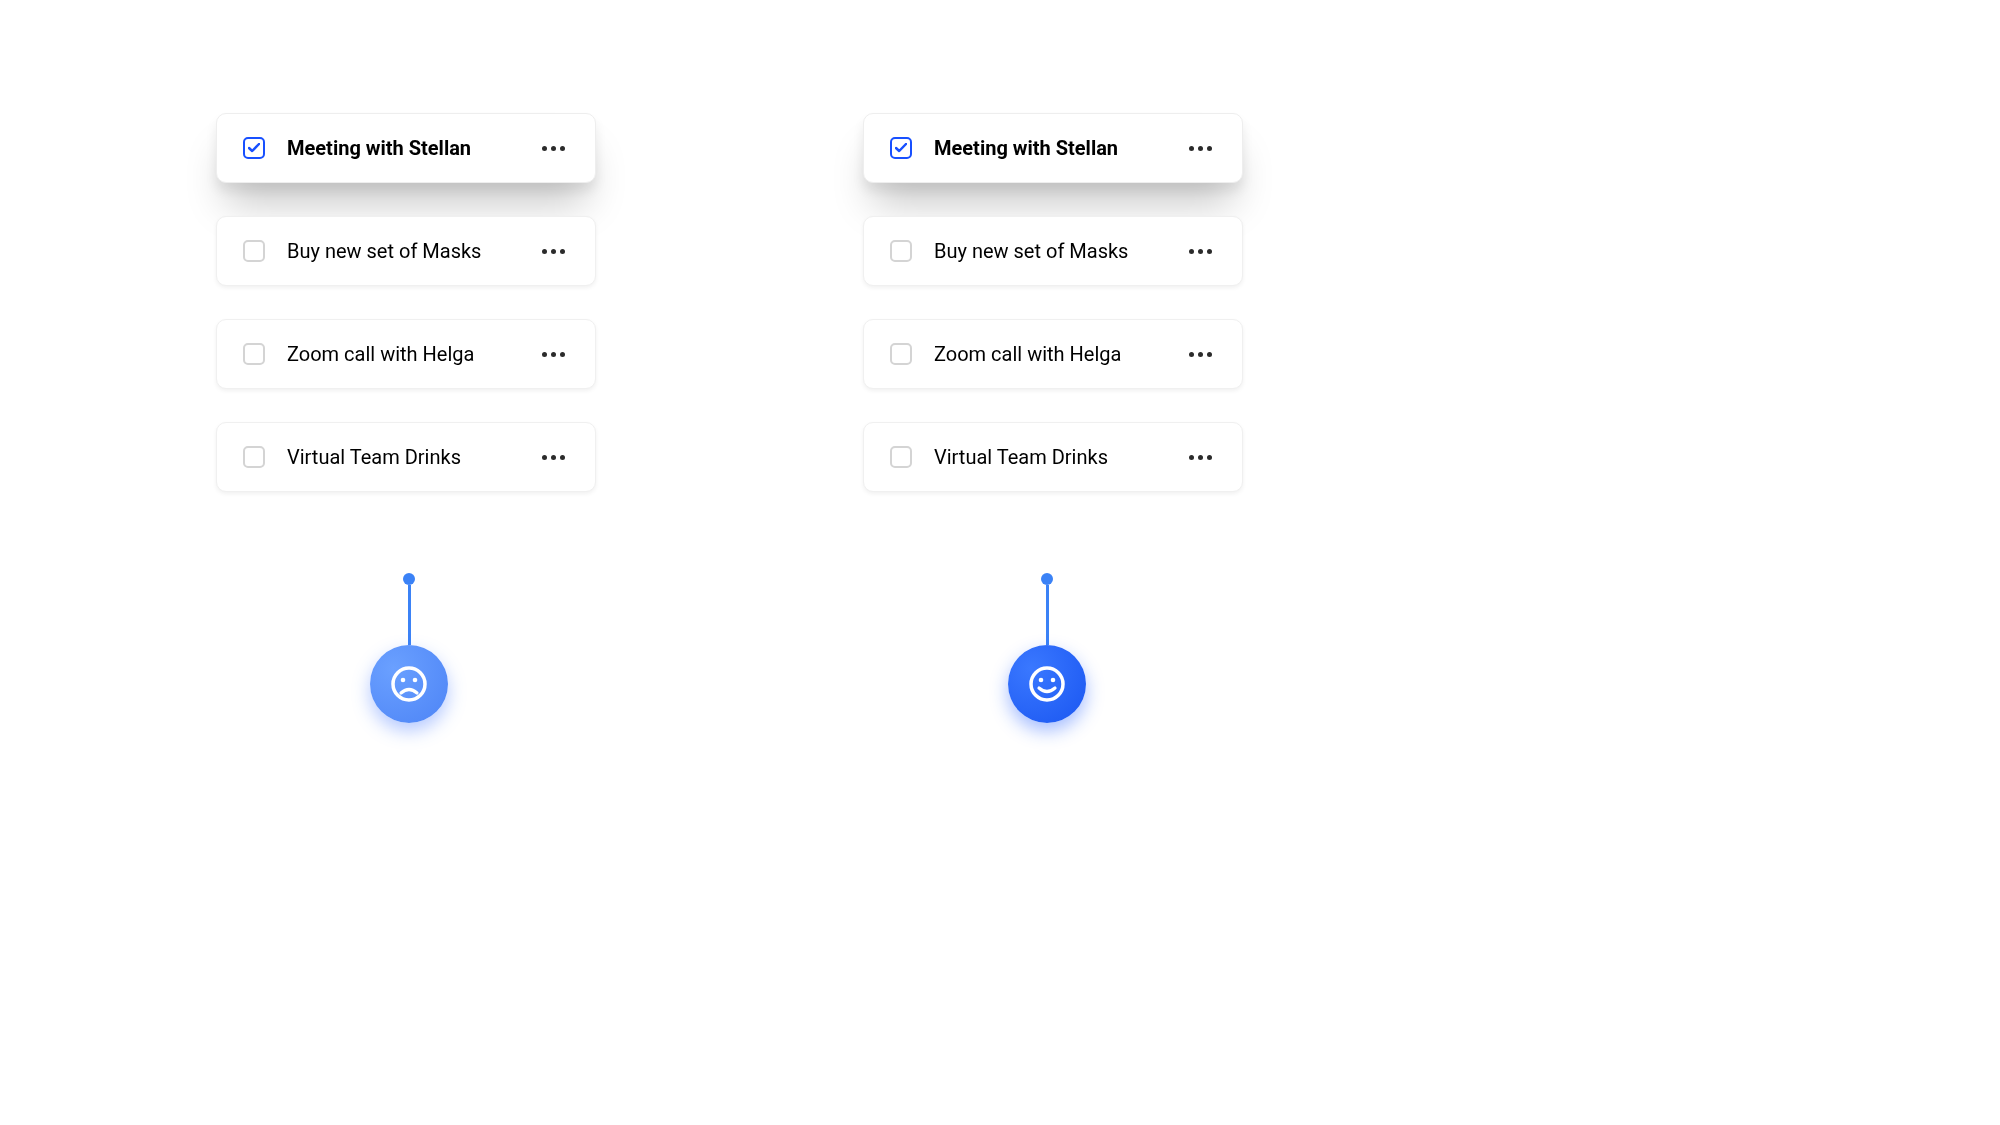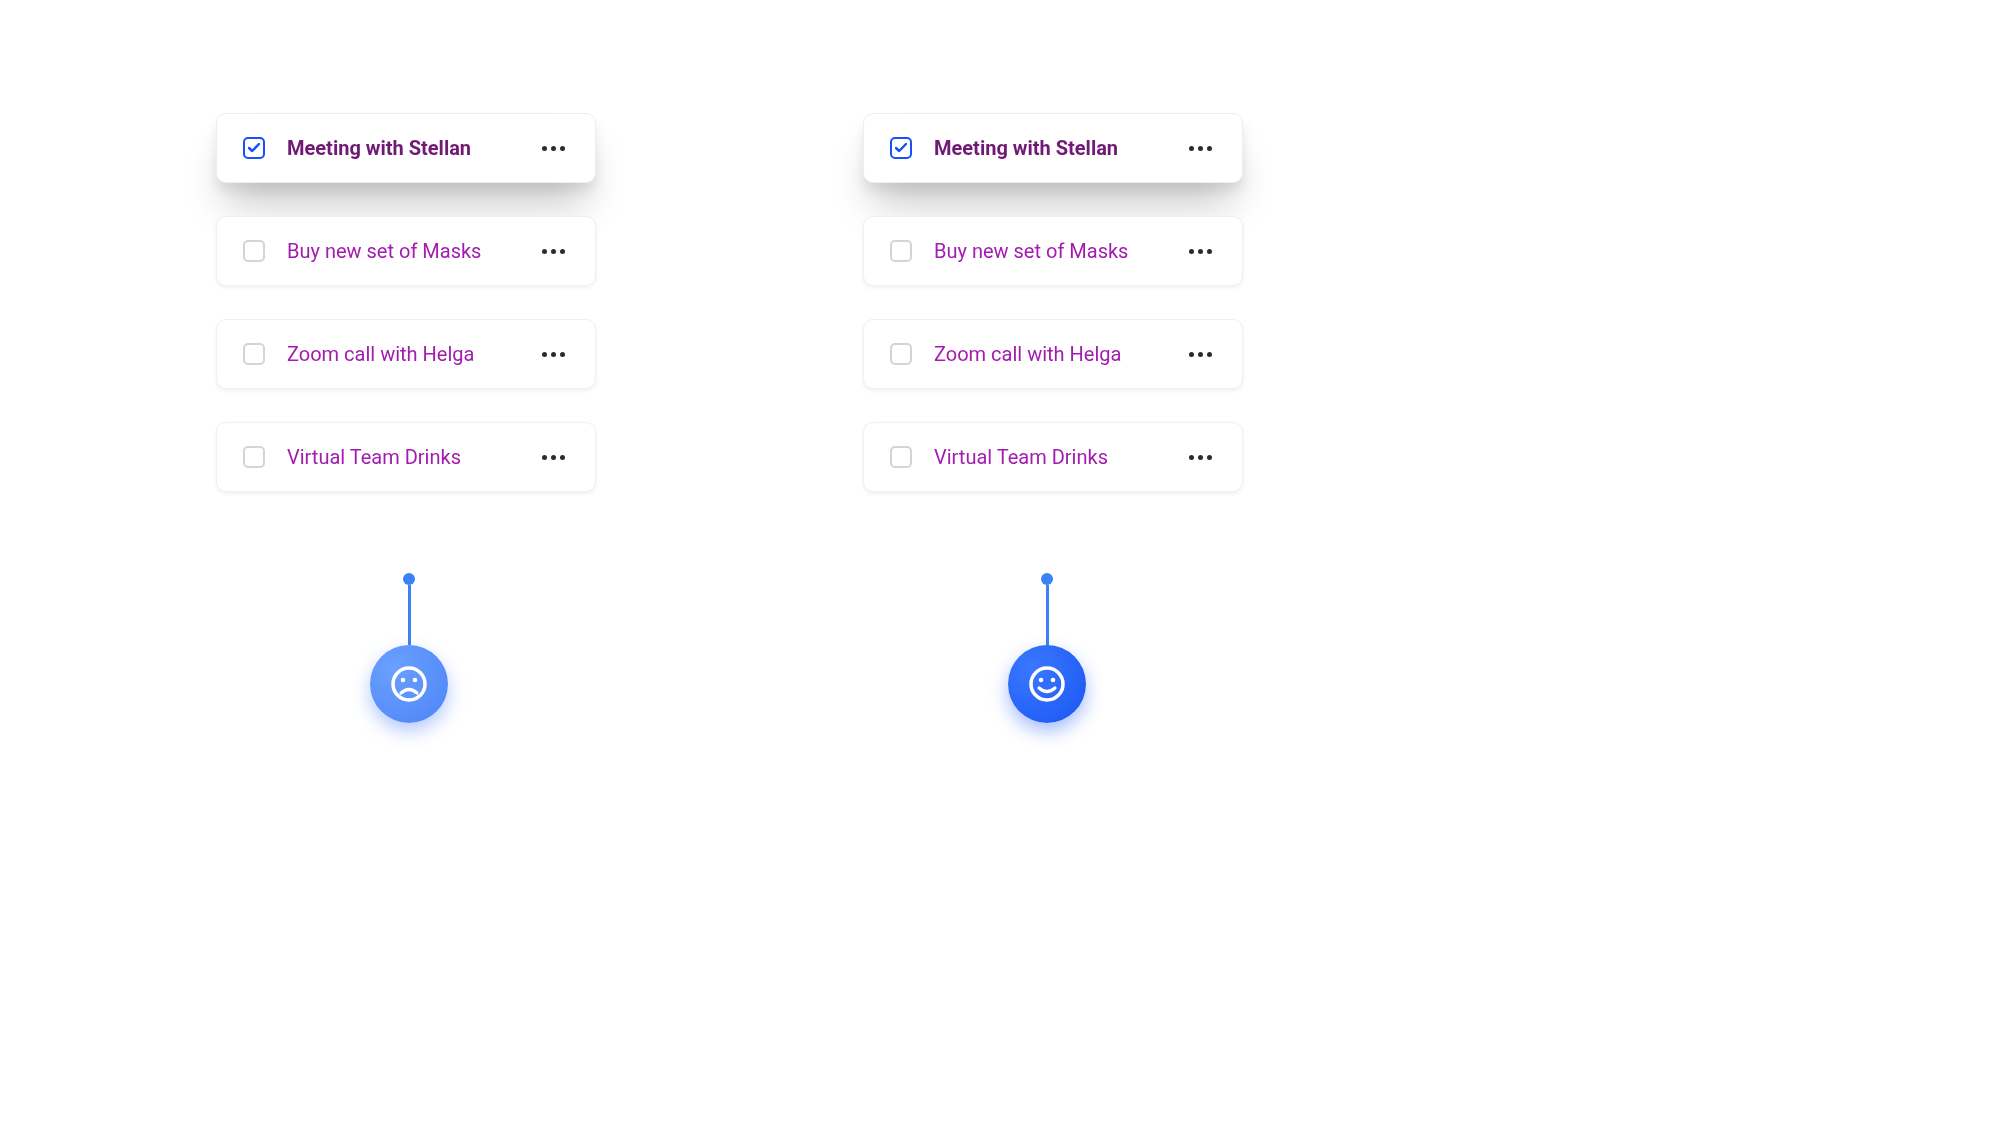--- a/index.html
+++ b/index.html
@@ -48,25 +48,25 @@
     border: 2.5px solid #d4d4d4;
   }
   .checkbox.checked {
     border: 2.5px solid #1850ff;
   }
   .checkbox.checked svg { display: block; }
 
   .title {
     flex: 1 1 auto;
     font-size: 20px;
-    color: #a21caf;
+    color: #000000;
   }
   .title.bold {
     font-weight: 700;
-    color: #701a75;
+    color: #000000;
   }
 
   .kebab {
     flex: 0 0 auto;
     display: flex;
     gap: 4px;
     padding: 4px;
   }
   .kebab span {
     width: 5px; height: 5px; border-radius: 50%; background: #2b2b2b;

